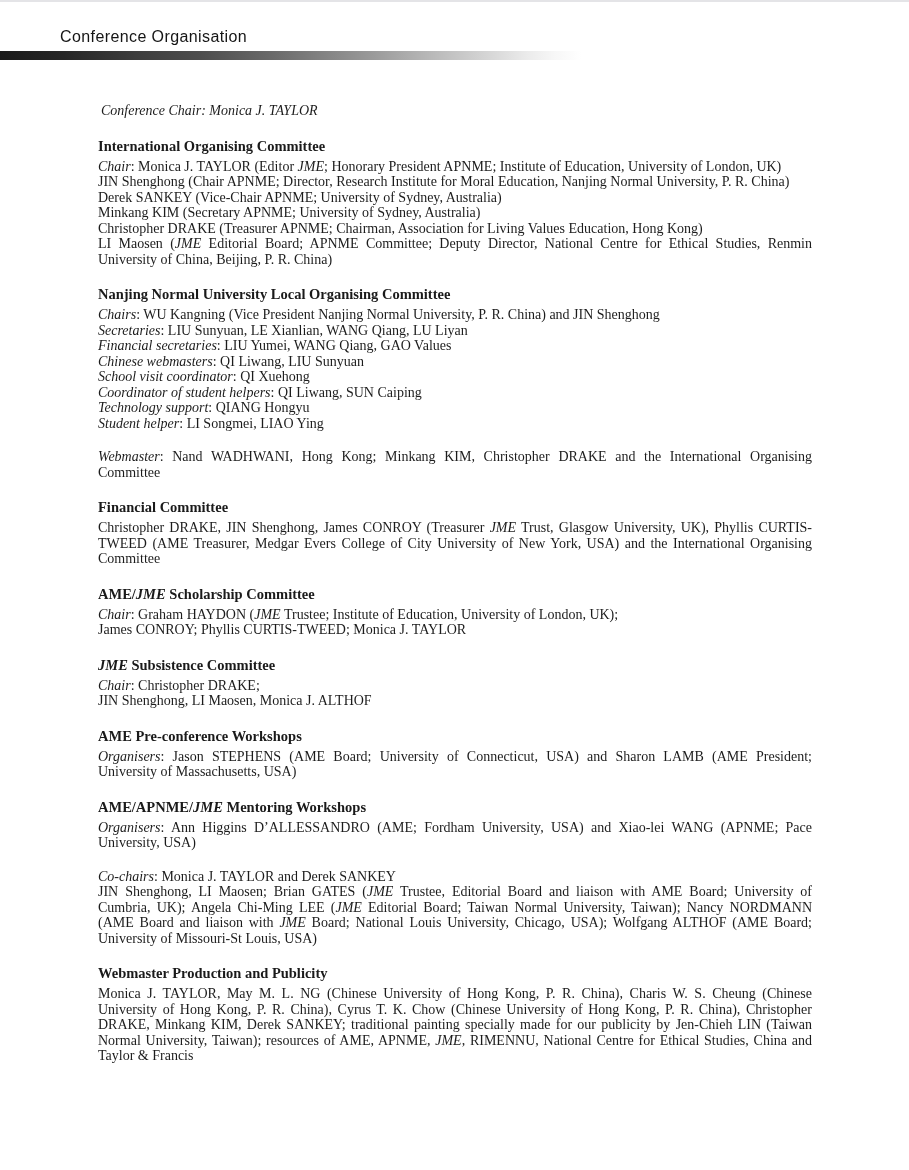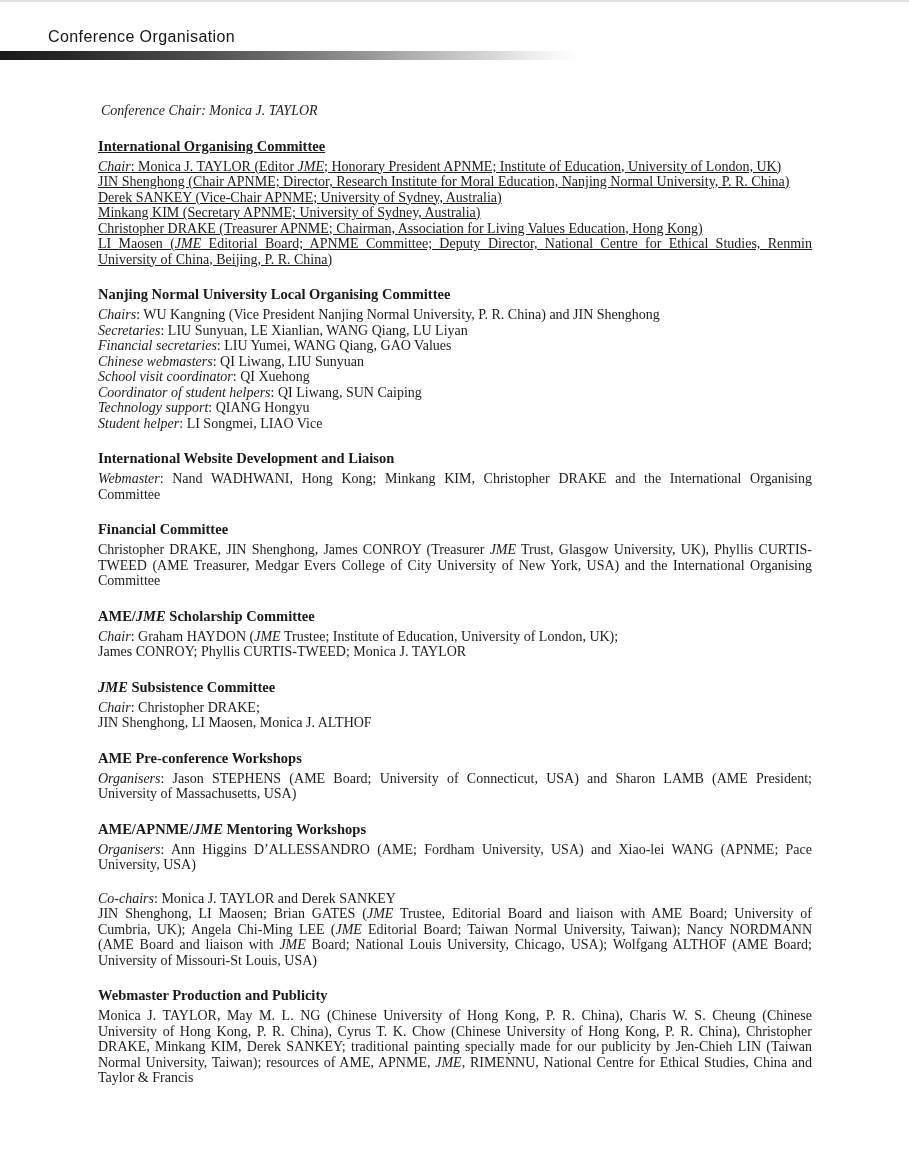--- a/index.html
+++ b/index.html
@@ -13,21 +13,21 @@
     color: #1c1c1c;
   }
   .top-strip {
     position: absolute;
     top: 0; left: 0;
     width: 909px; height: 2px;
     background: #e4e4e7;
   }
   .header-title {
     position: absolute;
-    top: 28px; left: 48px;
+    top: 28px; left: 60px;
     font-family: "Liberation Sans", sans-serif;
     font-size: 16px;
     font-weight: 400;
     letter-spacing: 0.4px;
     color: #151515;
     white-space: nowrap;
   }
   .header-rule {
     position: absolute;
     top: 51px; left: 0;
@@ -43,21 +43,21 @@
     top: 100px; left: 98px;
     width: 714px;
   }
   .chair-line {
     margin: 3px;
     font-style: italic;
     font-size: 14px;
     line-height: 15.5px;
   }
   .section { margin-top: 18px; }
-  #sections > .section:first-child { margin-top: 18px; text-decoration: underline; }
+  #sections > .section:first-child { margin-top: 18px; }
   .section-title {
     margin: 0 0 3px 0;
     font-size: 14.5px;
     line-height: 19px;
     font-weight: 700;
     color: #1a1a1a;
   }
   .para {
     margin: 0;
     font-size: 14px;
@@ -92,24 +92,23 @@
         </section>
         <section class="section">
           <h2 class="section-title"><span class="s-b">Nanjing Normal University Local Organising Committee</span></h2>
           <p class="para"><span class="s-i">Chairs</span><span class="s-n">: WU Kangning (Vice President Nanjing Normal University, P. R. China) and JIN Shenghong</span></p>
           <p class="para"><span class="s-i">Secretaries</span><span class="s-n">: LIU Sunyuan, LE Xianlian, WANG Qiang, LU Liyan</span></p>
           <p class="para"><span class="s-i">Financial secretaries</span><span class="s-n">: LIU Yumei, WANG Qiang, GAO Values</span></p>
           <p class="para"><span class="s-i">Chinese webmasters</span><span class="s-n">: QI Liwang, LIU Sunyuan</span></p>
           <p class="para"><span class="s-i">School visit coordinator</span><span class="s-n">: QI Xuehong</span></p>
           <p class="para"><span class="s-i">Coordinator of student helpers</span><span class="s-n">: QI Liwang, SUN Caiping</span></p>
           <p class="para"><span class="s-i">Technology support</span><span class="s-n">: QIANG Hongyu</span></p>
-          <p class="para"><span class="s-i">Student helper</span><span class="s-n">: LI Songmei, LIAO Vice</span></p>
+          <p class="para"><span class="s-i">Student helper</span><span class="s-n">: LI Songmei, LIAO Ying</span></p>
         </section>
         <section class="section">
-          <h2 class="section-title"><span class="s-b">International Website Development and Liaison</span></h2>
           <p class="para"><span class="s-i">Webmaster</span><span class="s-n">: Nand WADHWANI, Hong Kong; Minkang KIM, Christopher DRAKE and the International Organising Committee</span></p>
         </section>
         <section class="section">
           <h2 class="section-title"><span class="s-b">Financial Committee</span></h2>
           <p class="para"><span class="s-n">Christopher DRAKE, JIN Shenghong, James CONROY (Treasurer </span><span class="s-i">JME</span><span class="s-n"> Trust, Glasgow University, UK), Phyllis CURTIS-TWEED (AME Treasurer, Medgar Evers College of City University of New York, USA) and the International Organising Committee</span></p>
         </section>
         <section class="section">
           <h2 class="section-title"><span class="s-b">AME/</span><span class="s-bi">JME</span><span class="s-b"> Scholarship Committee</span></h2>
           <p class="para"><span class="s-i">Chair</span><span class="s-n">: Graham HAYDON (</span><span class="s-i">JME</span><span class="s-n"> Trustee; Institute of Education, University of London, UK);</span></p>
           <p class="para"><span class="s-n">James CONROY; Phyllis CURTIS-TWEED; Monica J. TAYLOR</span></p>

